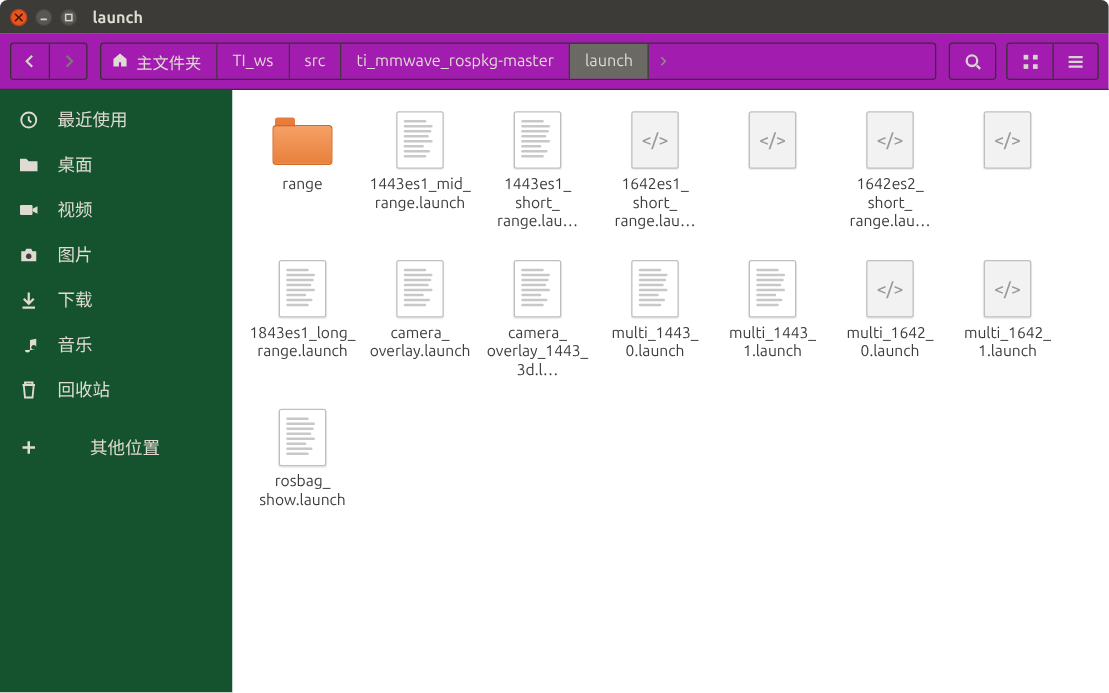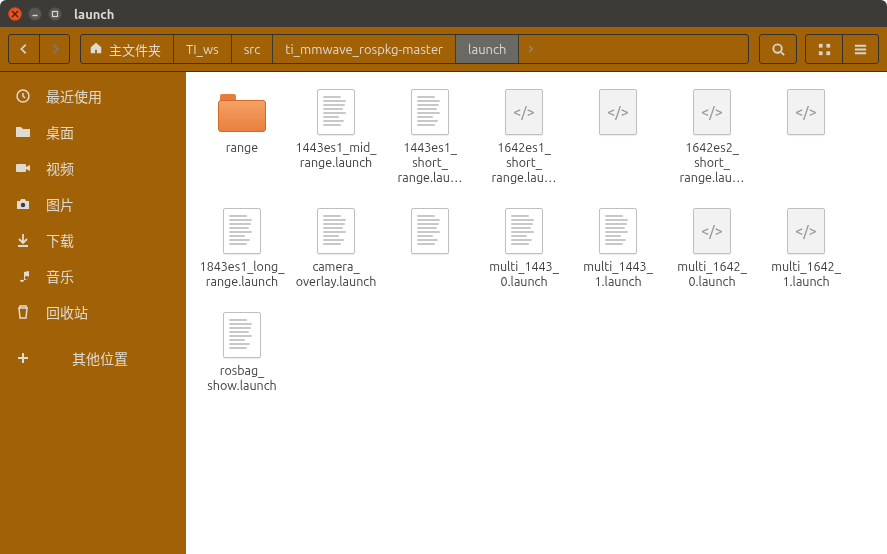--- a/index.html
+++ b/index.html
@@ -6,38 +6,38 @@
 body { width: 887px; height: 554px; background: #fff; overflow: hidden; }
 
 .titlebar { height: 27px; background: linear-gradient(#3c3b37,#3c3b37); display: flex; align-items: center; padding: 0 8px; gap: 8px; border-top-left-radius: 6px; border-top-right-radius: 6px; }
 .win-ctrls { display: flex; gap: 6px; }
 .win-btn { width: 14px; height: 14px; border-radius: 50%; display:flex;align-items:center;justify-content:center;}
 .win-btn.close { background:#e95420;border:1px solid #b34119;}
 .win-btn.other { background:#595751;border:1px solid #46443f;}
 .win-btn svg{width:8px;height:8px;}
 .title-text { color: #dfdbd2; font-size: 13px; font-weight: bold; margin-left: 4px;}
 
-.toolbar { height: 45px; background: #a16207; display: flex; align-items: center; padding: 0 8px; gap: 0; border-bottom:1px solid #33322e;}
+.toolbar { height: 45px; background: #a21caf; display: flex; align-items: center; padding: 0 8px; gap: 0; border-bottom:1px solid #33322e;}
 .nav-btn, .tb-btn { width: 34px; height: 30px; background: transparent; border: none; display: flex; align-items: center; justify-content: center; color:#d6d4ce;}
 .nav-btn.disabled { color:#7a7974;}
 .nav-group{display:flex;border:1px solid #33322e;border-radius:3px;overflow:hidden;margin-right:10px;}
 .nav-group .nav-btn{width:30px;height:28px;}
 .nav-group .nav-btn+ .nav-btn{border-left:1px solid #33322e;}
 .path { flex: 1; display: flex; align-items: center; height:30px; border:1px solid #33322e; border-radius:3px; overflow:hidden;}
 .path-seg { height: 100%; padding: 0 12px; display: flex; align-items: center; color: #dfdbd2; font-size: 13px; cursor: pointer; border-right:1px solid #3b3a36;}
 .path-seg.home{padding-left:8px;gap:6px;}
 .path-seg.active { background: #6a6964; }
 .path-arrow{width:24px;display:flex;align-items:center;justify-content:center;color:#8f8d86;}
 .right-tools{display:flex;gap:8px;margin-left:10px;}
 .right-tools .tb-group{display:flex;border:1px solid #33322e;border-radius:3px;overflow:hidden;}
 .right-tools .tb-btn{width:36px;height:28px;border:none;}
 .right-tools .tb-btn+.tb-btn{border-left:1px solid #33322e;}
 
 .body { display: flex; height: calc(100% - 72px); }
-.sidebar { width: 186px; background: #a16207; color: #dfdbd2; padding:6px 0; }
+.sidebar { width: 186px; background: #14532d; color: #dfdbd2; padding:6px 0; }
 .sb-item { display: flex; align-items:center; gap: 14px; padding: 8px 14px; font-size: 14px; cursor:pointer;}
 .sb-item .ic{width:18px;display:flex;justify-content:center;}
 
 .content { flex:1; background:#fff; padding:14px 10px; overflow:auto;}
 .grid { display:grid; grid-template-columns: repeat(7, 92px); gap:18px 2px;}
 .item{display:flex;flex-direction:column;align-items:center;text-align:center;font-size:12.5px;color:#3c3c3c;cursor:pointer;padding:2px;border-radius:3px;}
 .item .thumb{width:48px;height:48px;display:flex;align-items:center;justify-content:center;margin-bottom:4px;}
 .item .name{line-height:1.2;word-break:break-word;max-width:88px;}
 
 .folder-ic{width:48px;height:40px;position:relative;}
@@ -301,20 +301,21 @@
               <div class="ln"></div>
               <div class="ln"></div>
               <div class="ln"></div>
               <div class="ln"></div>
               <div class="ln"></div>
               <div class="ln"></div>
               <div class="ln"></div>
               <div class="ln"></div>
             </div>
           </div>
+          <div class="name">camera_<wbr>overlay_<wbr>1443_<wbr>3d.l…</div>
         </div>
         <div class="item">
           <div class="thumb">
             <div class="text-ic">
               <div class="ln"></div>
               <div class="ln"></div>
               <div class="ln"></div>
               <div class="ln"></div>
               <div class="ln"></div>
               <div class="ln"></div>

